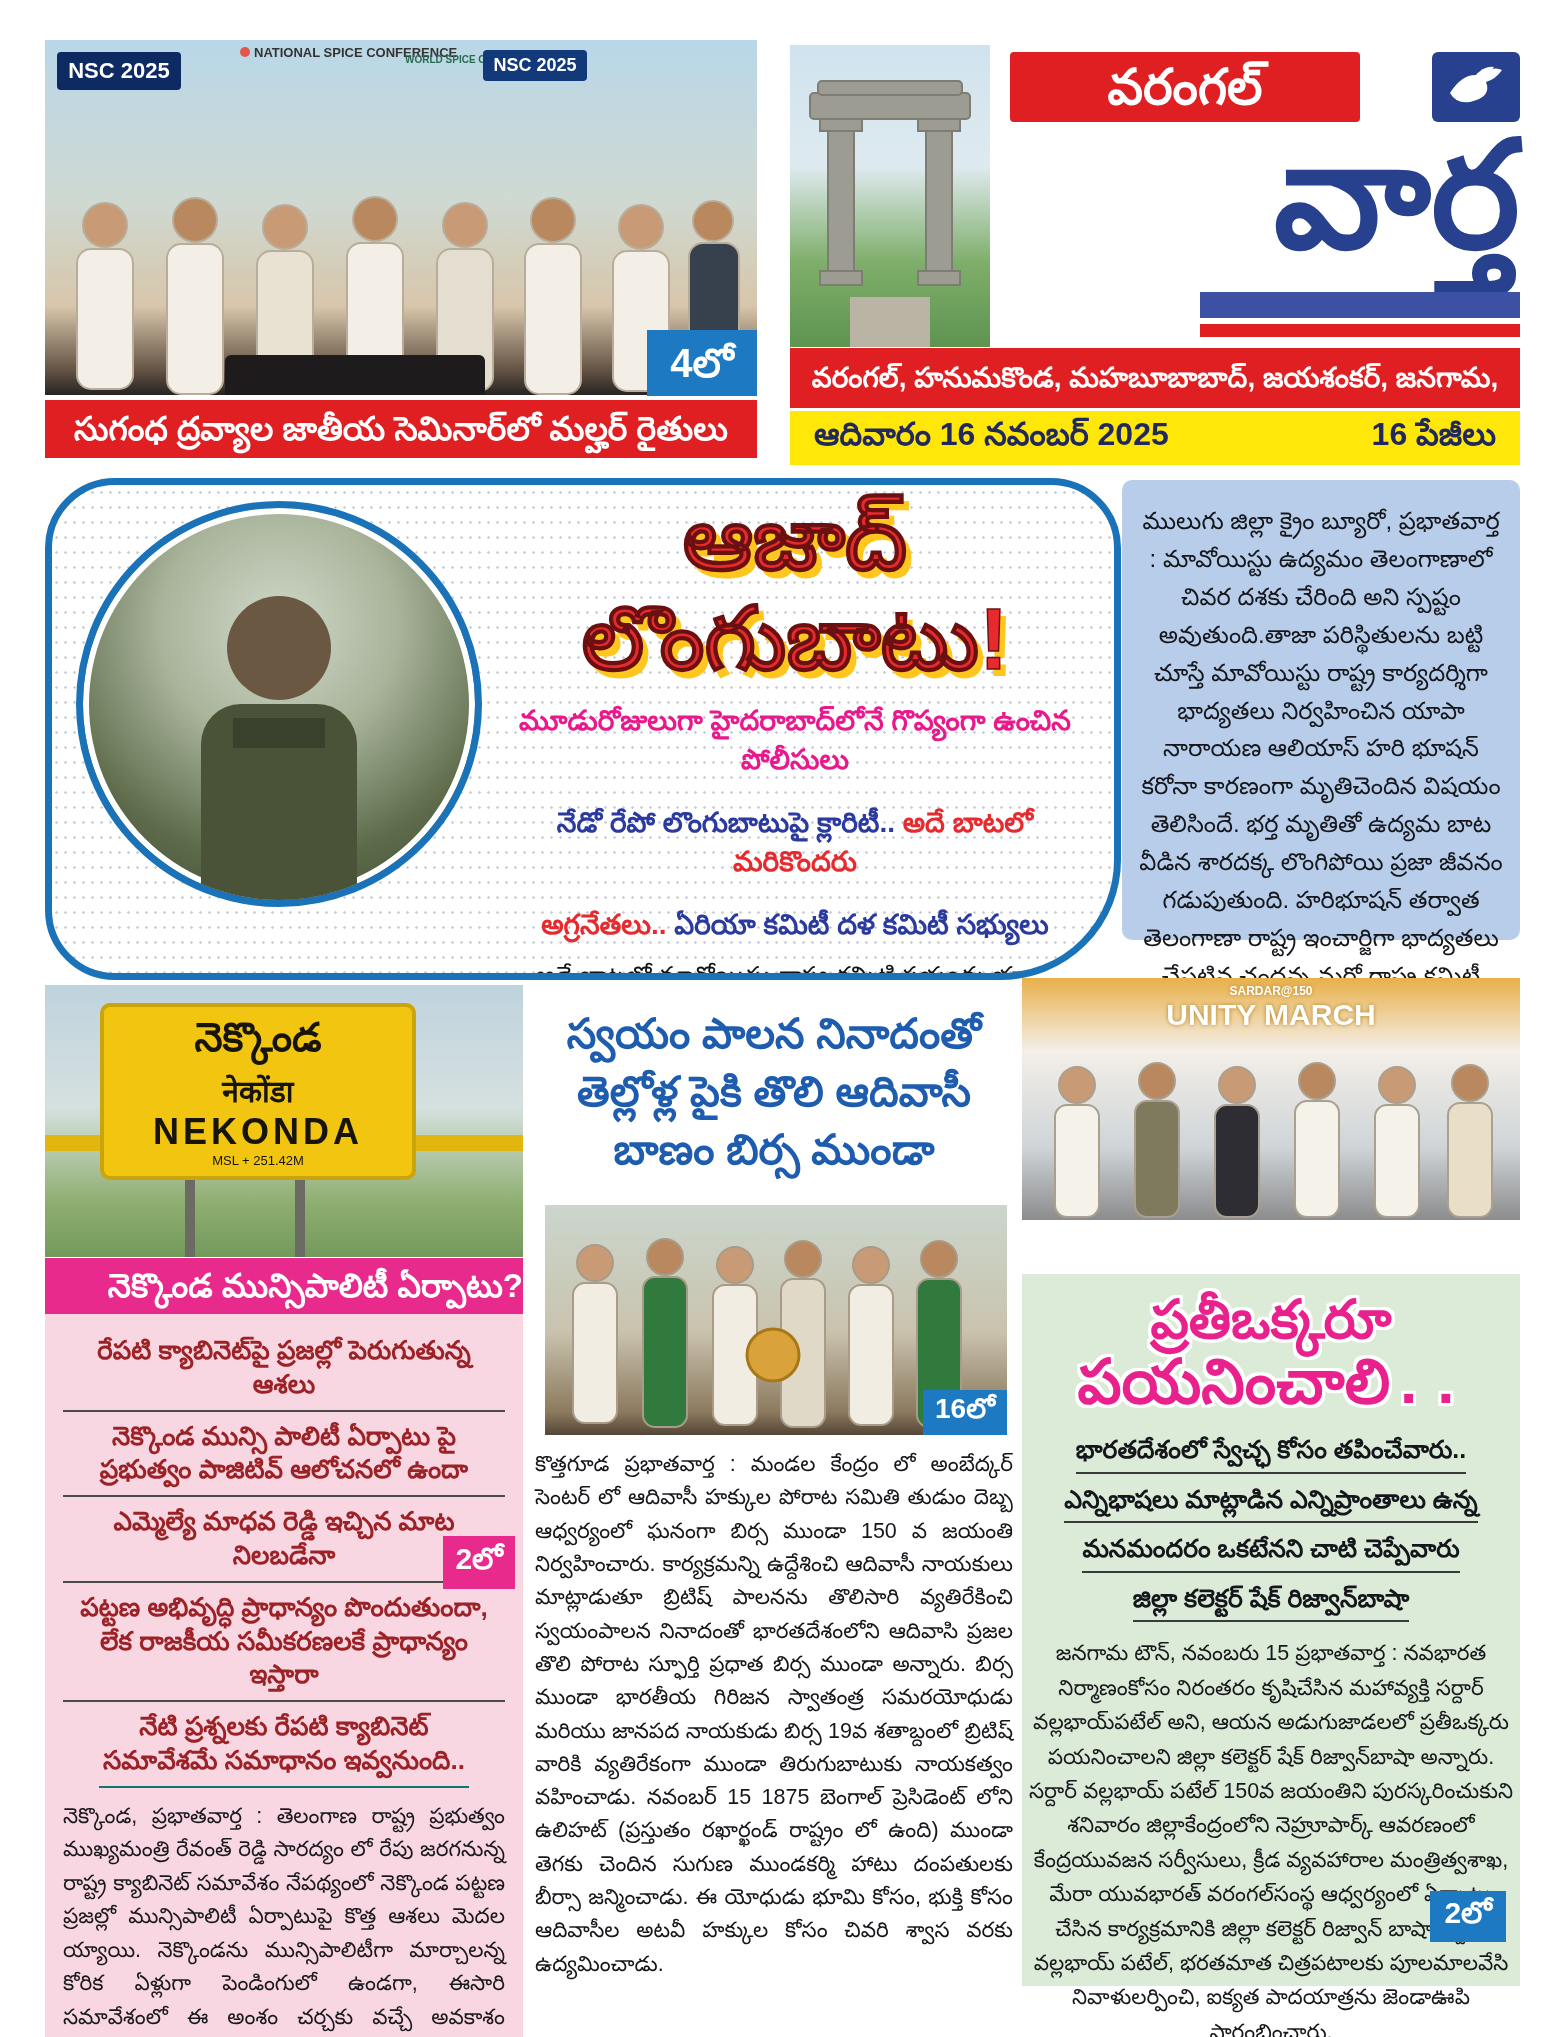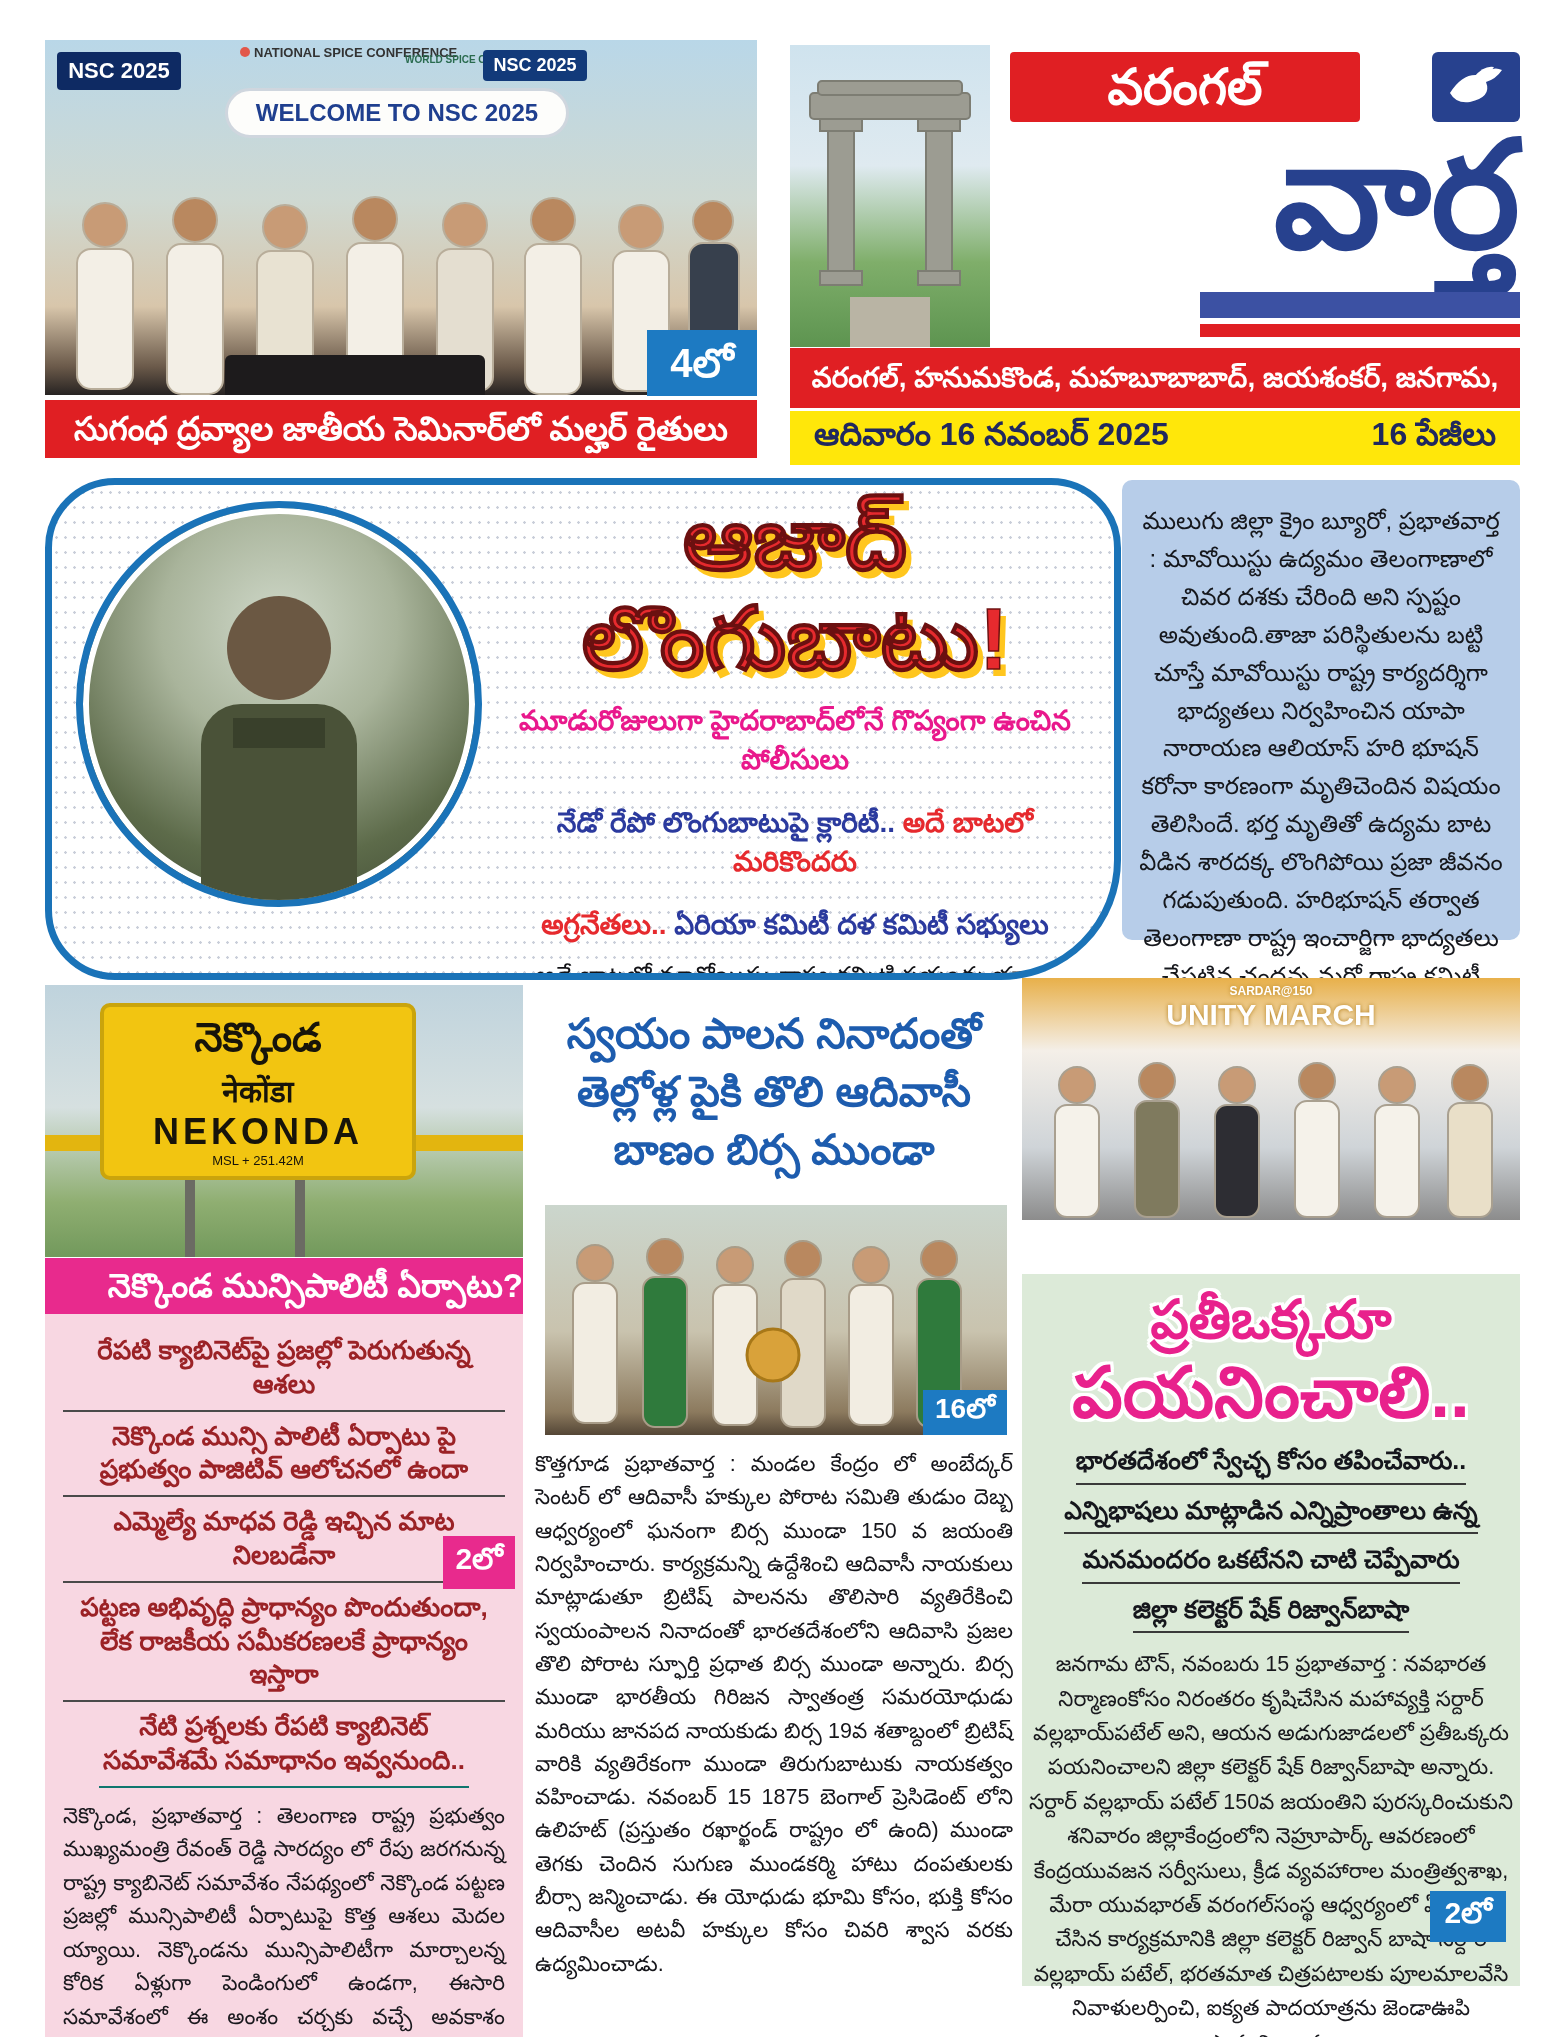--- a/index.html
+++ b/index.html
@@ -71,38 +71,37 @@
   .badge-16{position:absolute;right:0;bottom:0;padding:3px 12px;font-size:28px;}
   .birsa-body{left:535px;top:1448px;width:478px;color:#15151a;font-size:21.5px;line-height:1.55;text-align:justify;}
 
   .patel-photo{left:1022px;top:978px;width:498px;height:242px;background:linear-gradient(180deg,#e8b04a 0%,#f4efe8 30%,#cfd4d8 70%,#8c8c8c 100%);overflow:hidden;}
   .patel-banner{position:absolute;left:0;top:6px;width:100%;text-align:center;color:#fff;font-weight:bold;font-size:30px;text-shadow:0 0 4px #b5801e;}
   .patel-banner small{display:block;font-size:12px;}
   .patel-strip{left:1022px;top:1220px;width:498px;height:54px;background:#28a24c;color:#fff;font-weight:bold;font-size:31px;text-align:center;line-height:54px;}
   .patel-panel{left:1022px;top:1274px;width:498px;height:712px;background:#dcead8;text-align:center;padding:14px 4px;box-sizing:border-box;}
   .p-outline{color:#e8218c;font-weight:bold;text-shadow:-3px -3px 0 #fff,3px -3px 0 #fff,-3px 3px 0 #fff,3px 3px 0 #fff,0 -3px 0 #fff,0 3px 0 #fff,-3px 0 0 #fff,3px 0 0 #fff;}
   .p-h1{font-size:54px;line-height:1.15;}
-  .p-h2{font-size:71px;line-height:1.2;}
+  .p-h2{font-size:62px;line-height:1.2;font-family:Liberation Mono, monospace;}
   .p-point{display:inline-block;color:#15161c;font-weight:bold;font-size:25px;border-bottom:2.5px solid #3a3a3a;padding-bottom:6px;margin:9px auto 0;line-height:1.3;}
   .patel-body{color:#17171c;font-size:21.5px;line-height:1.6;text-align:center;margin-top:14px;}
   .badge-2r{position:absolute;right:14px;bottom:44px;padding:5px 14px;font-size:30px;}
 
   svg{display:block;}
 </style>
 </head>
 <body>
 
 <div class="page">
 
   <div class="abs nsc-photo">
     <div class="nsc-logo">NATIONAL SPICE CONFERENCE</div>
     <div class="wso">WORLD SPICE ORGANISATION</div>
     <div class="nsc-poster">NSC 2025</div>
     <div class="nsc-poster2">NSC 2025</div>
-    <div class="nsc-banner">WELCOME TO NSC 2025</div>
     <svg width="712" height="230" style="position:absolute;left:0;top:125px" viewBox="0 0 712 230">
       <g fill="#f3efe6" stroke="#b8ad9a" stroke-width="2">
         <circle cx="60" cy="60" r="22" fill="#c89b76"></circle>
           <rect x="32" y="84" width="56" height="140" rx="14"></rect>
         <circle cx="150" cy="55" r="22" fill="#b9885f"></circle>
           <rect x="122" y="79" width="56" height="150" rx="14"></rect>
         <circle cx="240" cy="62" r="22" fill="#c89b76"></circle>
           <rect x="212" y="86" width="56" height="140" rx="14" fill="#e8e2d2"></rect>
         <circle cx="330" cy="54" r="22" fill="#b9885f"></circle>
           <rect x="302" y="78" width="56" height="150" rx="14"></rect>

